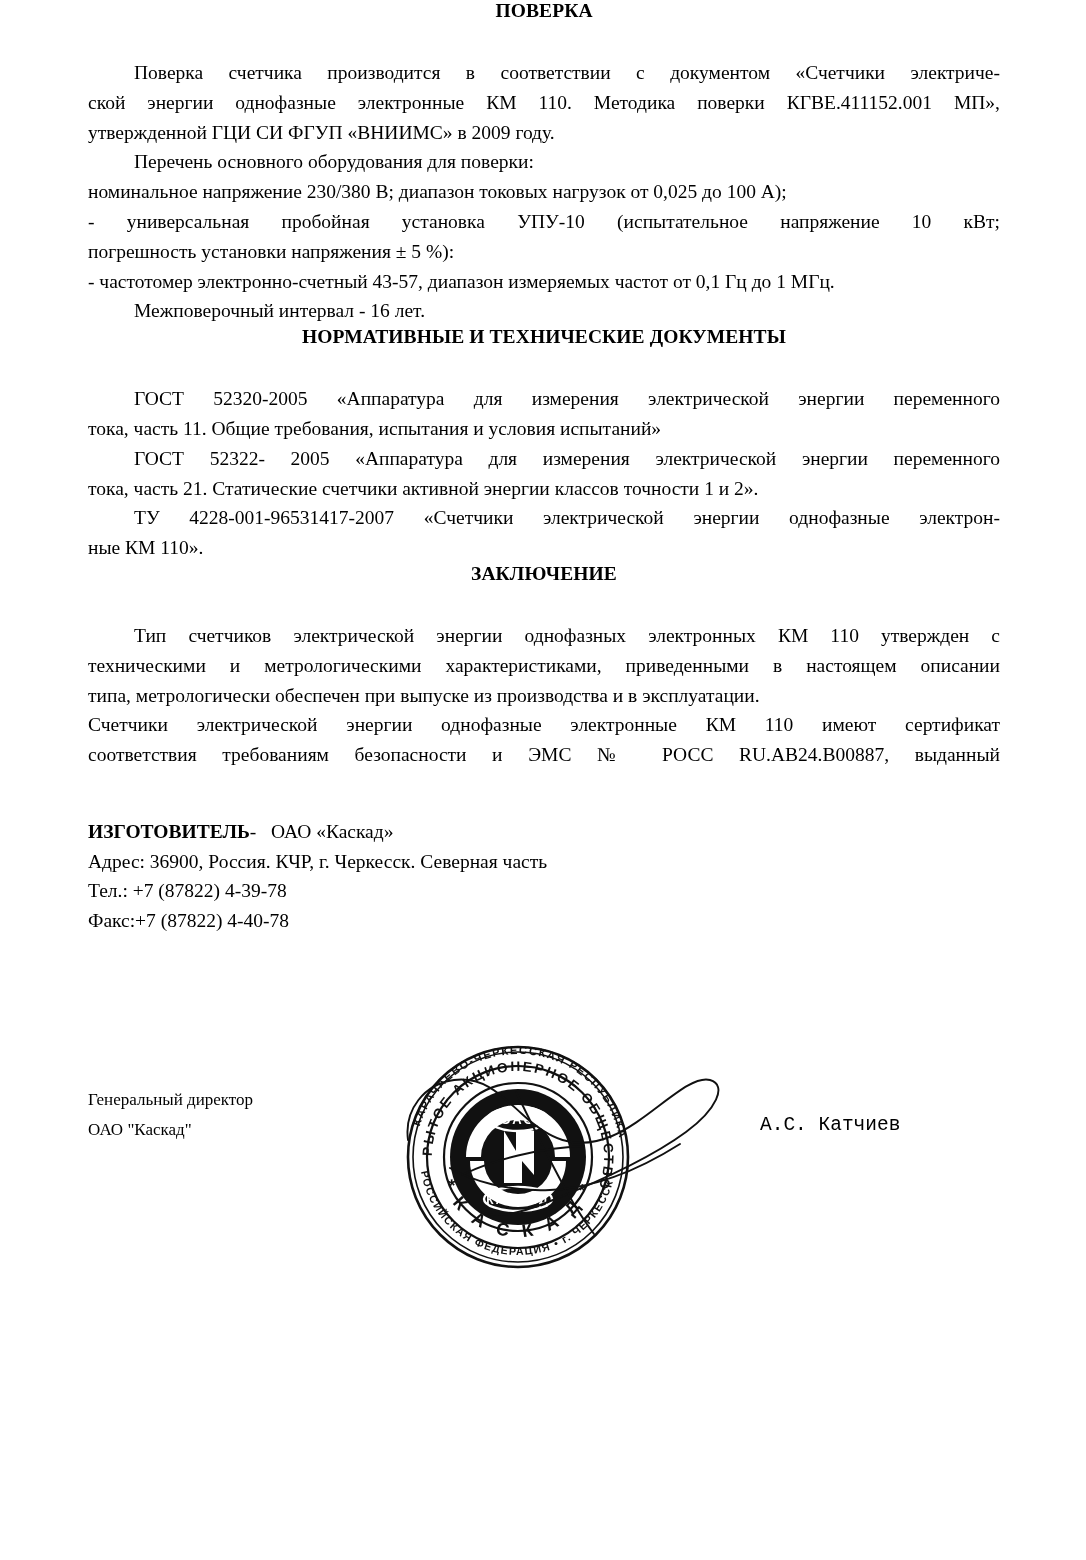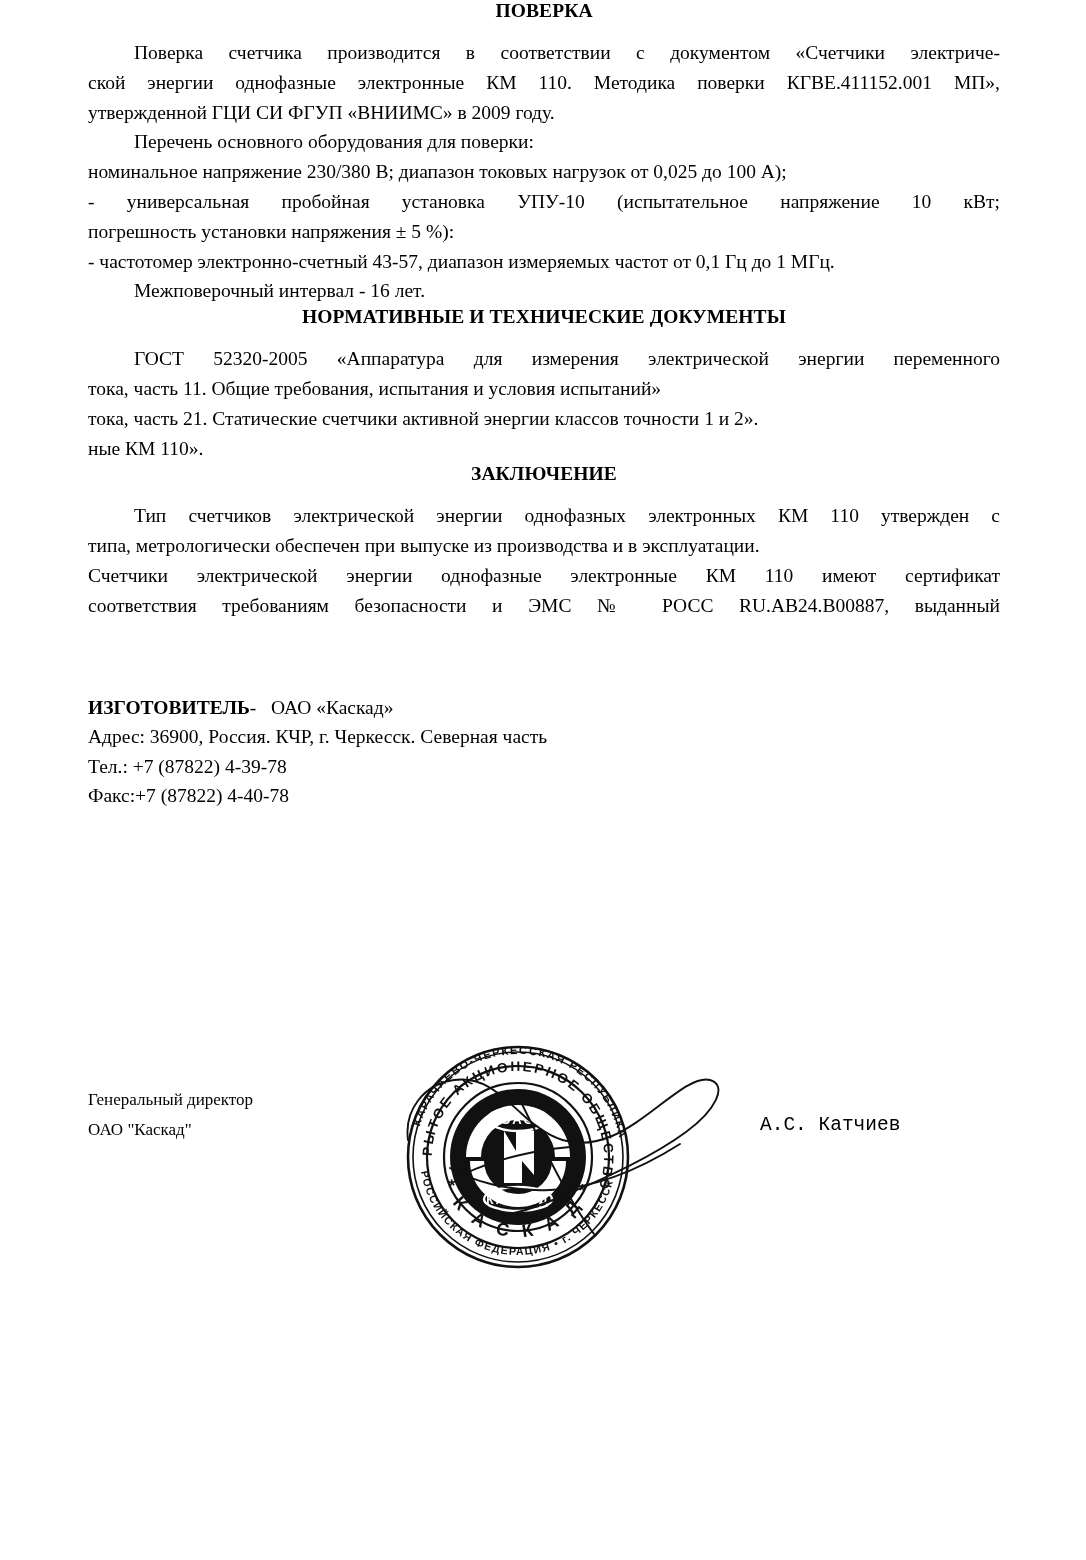--- a/index.html
+++ b/index.html
@@ -37,37 +37,37 @@
   .h-zaklyuchenie { margin-top: 41px; }
 
   p.para {
     font-size: 19.5px;
     line-height: 29.8px;
     margin: 0;
     text-align: justify;
     text-justify: inter-word;
     hyphens: none;
   }
-  p.gap-top-lg { margin-top: 16px; }
+  p.gap-top-lg { margin-top: 36px; }
 
   
   .justified-line {
     display: block;
     text-align: justify;
     text-align-last: justify;
   }
   .plain-line {
     display: block;
     text-align: left;
     text-align-last: left;
   }
   .indent-line { text-indent: 46px; }
 
   .block-footer {
-    margin-top: 72px;
+    margin-top: 47px;
     font-size: 19.5px;
     line-height: 29.6px;
   }
   .block-footer .lbl-bold { font-weight: bold; }
 
   .sig-block {
     position: absolute;
     left: 88px;
     top: 1085px;
     font-size: 17px;
@@ -136,31 +136,34 @@
     </p>
 
     <h1 class="section-heading h-normdocs">НОРМАТИВНЫЕ И ТЕХНИЧЕСКИЕ ДОКУМЕНТЫ</h1>
 
     <p class="para gap-top-lg">
       <span class="justified-line indent-line">ГОСТ 52320-2005 «Аппаратура для измерения электрической энергии переменного</span>
       <span class="plain-line">тока, часть 11. Общие требования, испытания и условия испытаний»</span>
     </p>
 
     <p class="para">
+      <span class="justified-line indent-line">ГОСТ 52322- 2005 «Аппаратура для измерения электрической энергии переменного</span>
       <span class="plain-line">тока, часть 21. Статические счетчики активной энергии классов точности 1 и 2».</span>
     </p>
 
     <p class="para">
+      <span class="justified-line indent-line">ТУ 4228-001-96531417-2007 «Счетчики электрической энергии однофазные электрон-</span>
       <span class="plain-line">ные КМ 110».</span>
     </p>
 
     <h1 class="section-heading h-zaklyuchenie">ЗАКЛЮЧЕНИЕ</h1>
 
     <p class="para gap-top-lg">
       <span class="justified-line indent-line">Тип счетчиков электрической энергии однофазных электронных КМ 110 утвержден с</span>
+      <span class="justified-line">техническими и метрологическими характеристиками, приведенными в настоящем описании</span>
       <span class="plain-line">типа, метрологически обеспечен при выпуске из производства и в эксплуатации.</span>
     </p>
 
     <p class="para">
       <span class="justified-line">Счетчики электрической энергии однофазные электронные КМ 110 имеют сертификат</span>
       <span class="justified-line">соответствия требованиям безопасности и ЭМС № РОСС RU.АВ24.В00887, выданный</span>
     </p>
 
     <div class="block-footer">
       <div>

